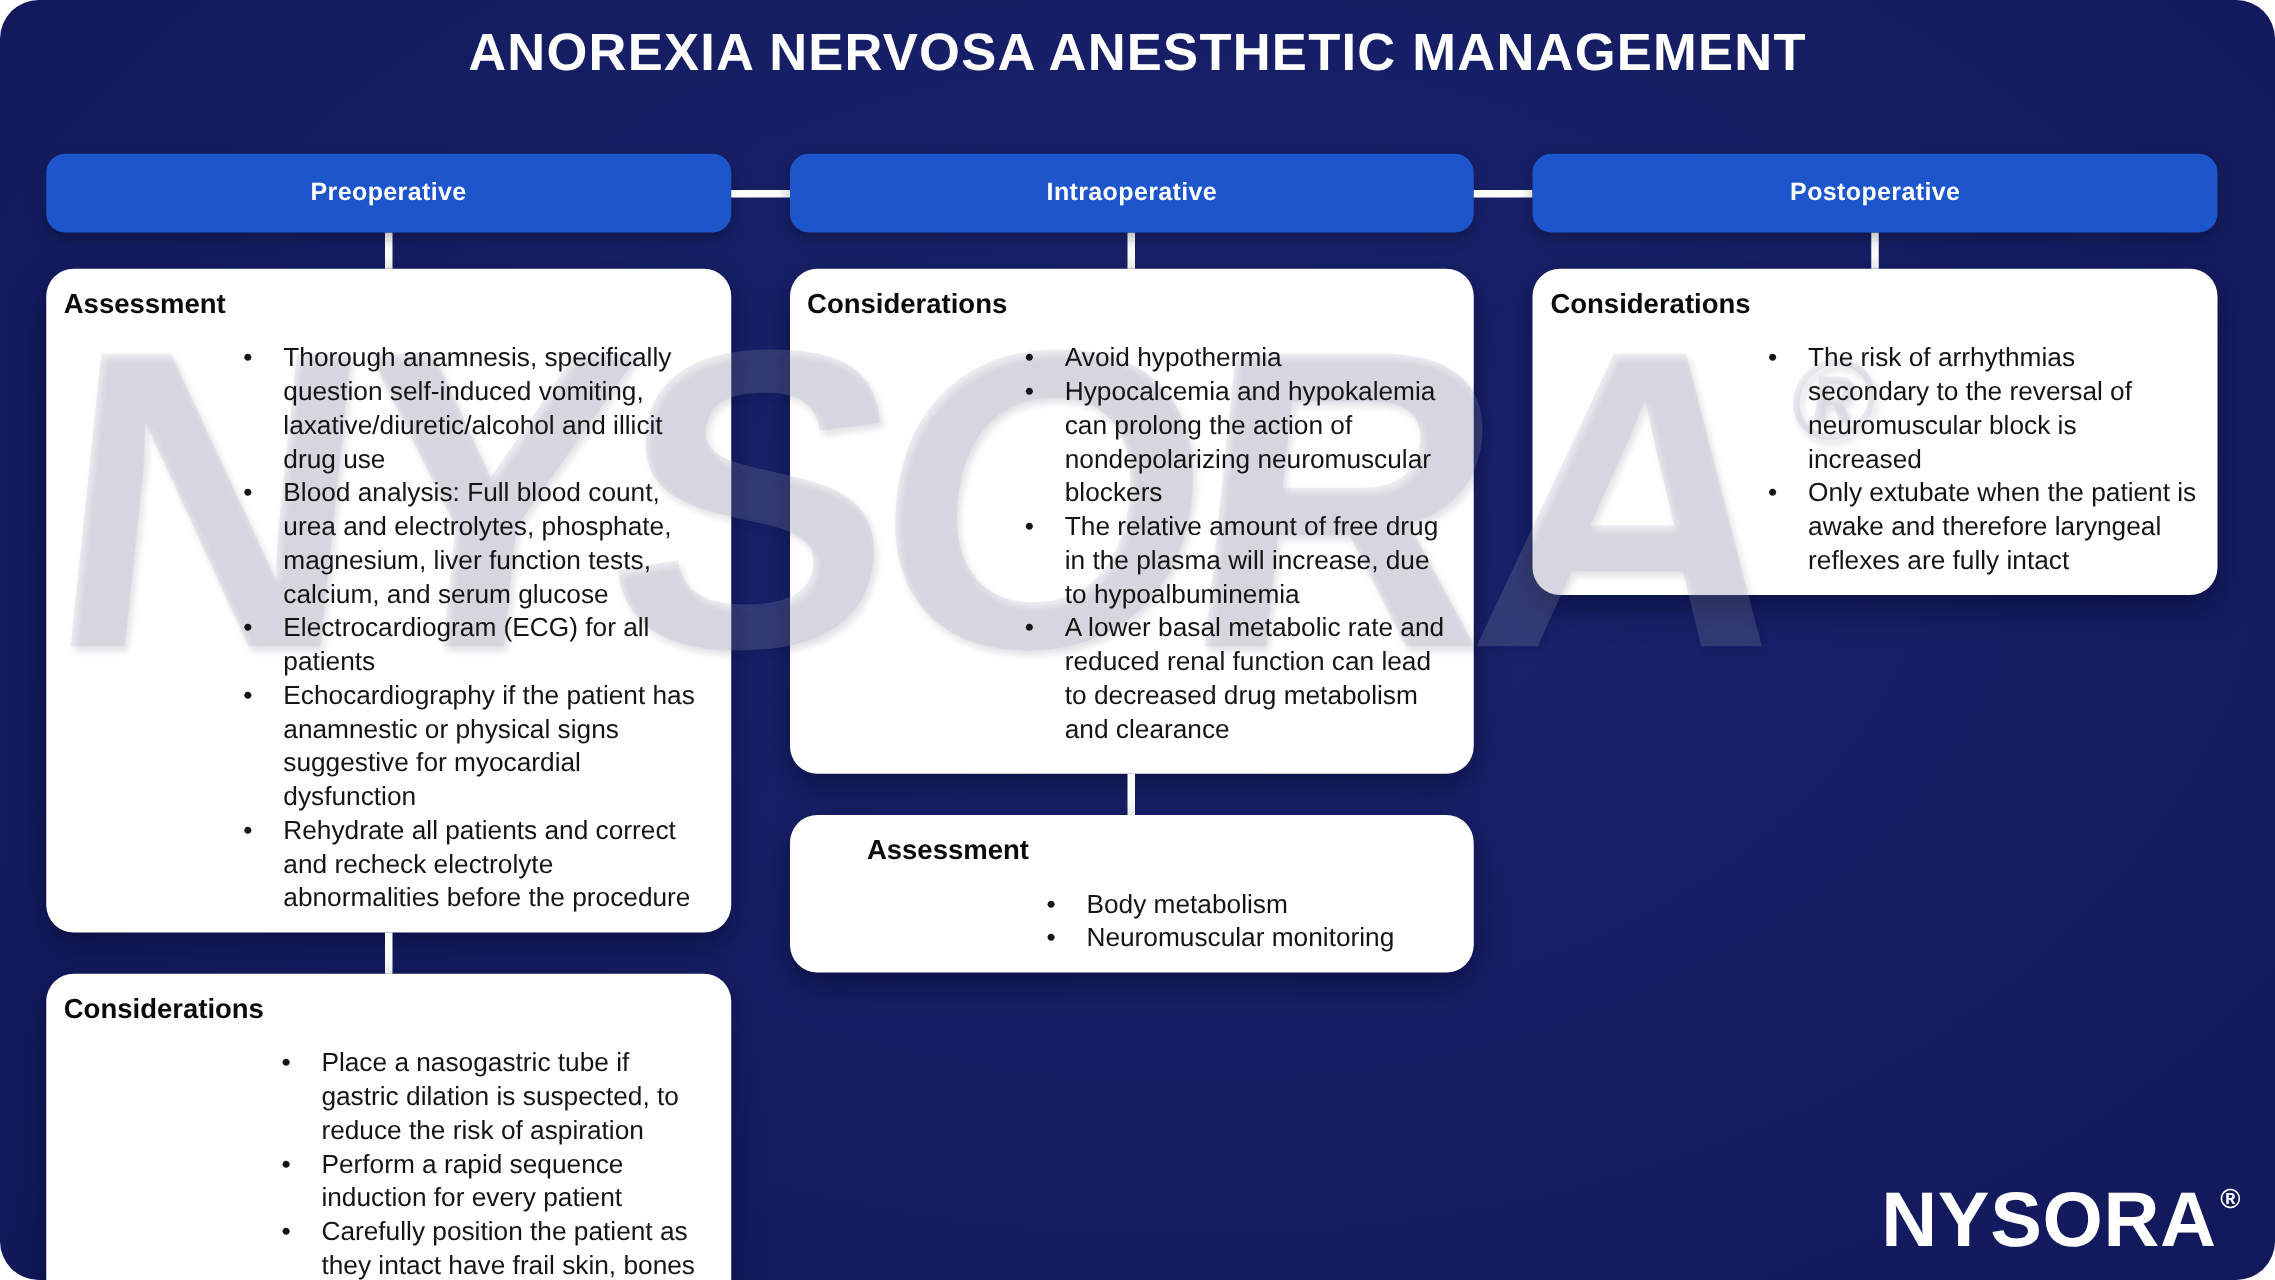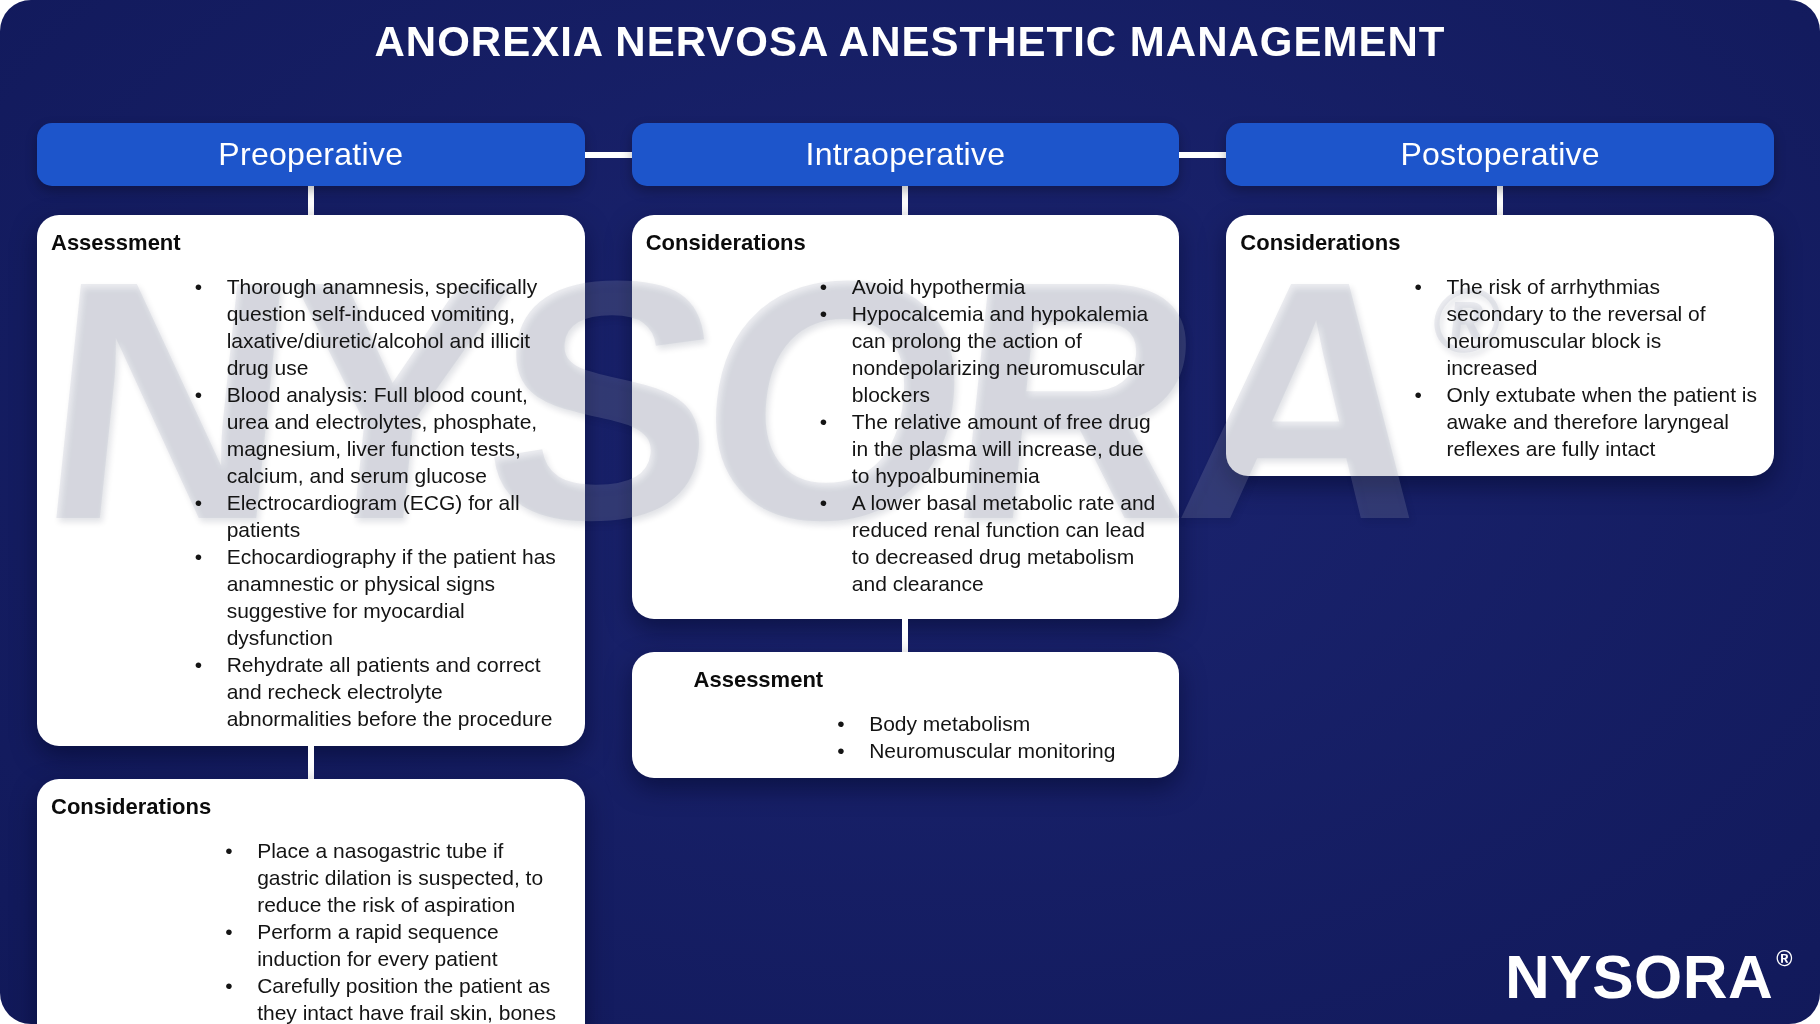--- a/index.html
+++ b/index.html
@@ -51,22 +51,22 @@
   .stage-btn {
     position: relative;
     height: 63px;
     flex: 0 0 63px;
     background: var(--btn);
     border-radius: 15px;
     display: flex;
     align-items: center;
     justify-content: center;
     color: #fff;
-    font-size: 32px;
-    font-weight: normal;
+    font-size: 20px;
+    font-weight: bold;
     letter-spacing: 0.3px;
     z-index: 10;
     box-shadow: 0 5px 12px rgba(0,0,0,0.28);
   }
   .link-right::after {
     content: "";
     position: absolute;
     top: calc(50% - 3px);
     right: -47px;
     width: 47px;

